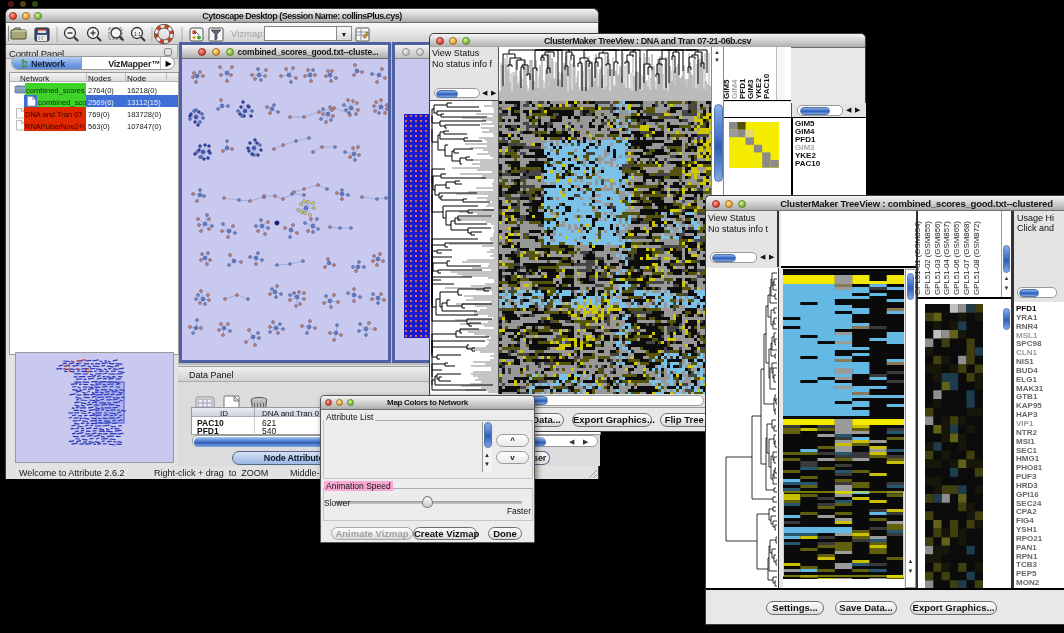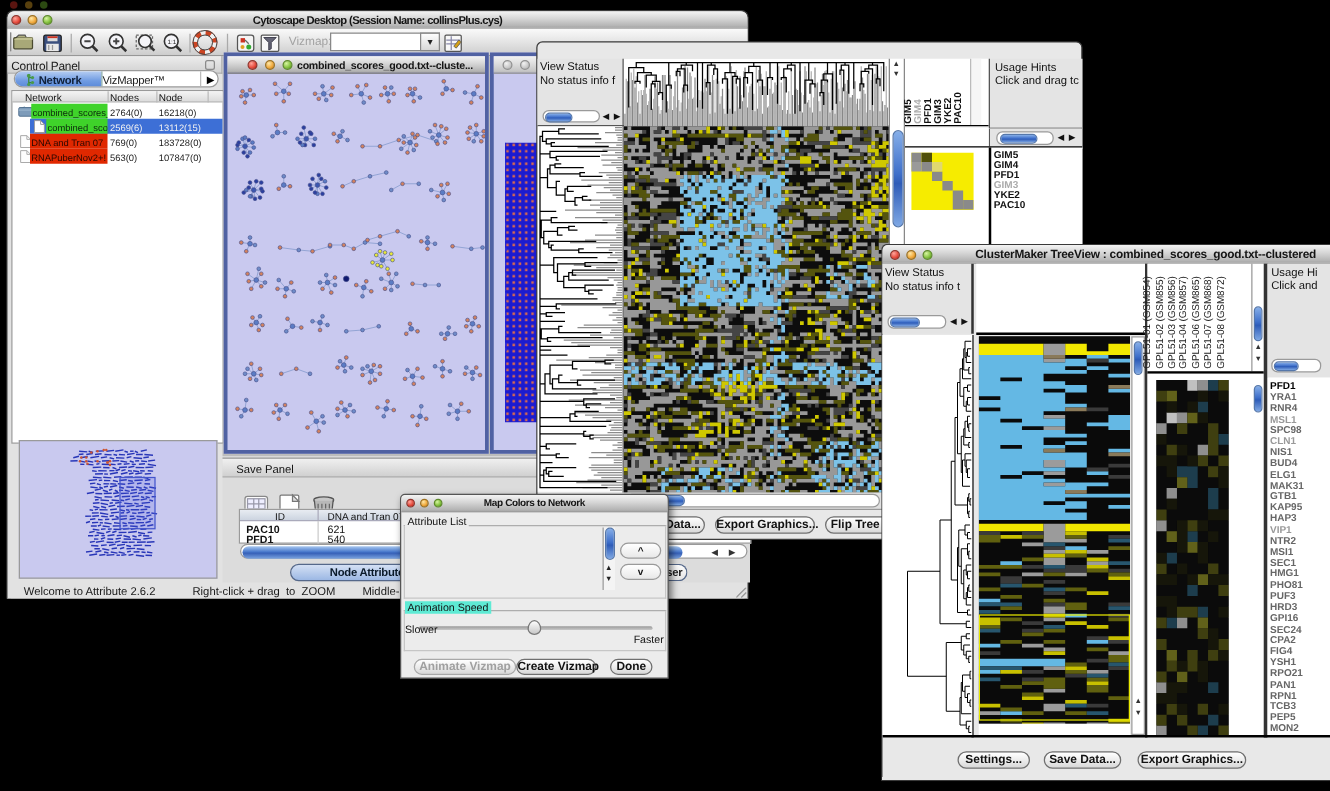--- a/index.html
+++ b/index.html
@@ -94,21 +94,21 @@
   <div class="abs" style="left:0;top:0;width:70px;height:14px;background:linear-gradient(#b5cdf2,#6f9be2 55%,#5585d6);border-right:1px solid #8aa">
    <svg class="abs" style="left:7px;top:2px" width="9" height="10">
           <path stroke="#3a8a3a" fill="none" d="M4 1v8M4 3h3M4 7h3"></path>
           <circle cx="4" cy="1.5" r="1.5" fill="#4a9a4a"></circle>
           <circle cx="7" cy="3" r="1.3" fill="#4a9a4a"></circle>
           <circle cx="7" cy="7" r="1.3" fill="#4a9a4a"></circle>
           <circle cx="4" cy="8.5" r="1.3" fill="#4a9a4a"></circle>
         </svg>
    <div class="abs" style="left:19px;top:1.5px;font-size:9px;letter-spacing:-0.2px;font-weight:bold;color:#10203a">Network</div>
   </div>
-  <div class="abs" style="left:70px;top:1.5px;width:78px;font-size:9px;letter-spacing:-0.2px;font-weight:normal;color:#222;text-align:left">VizMapper™</div>
+  <div class="abs" style="left:70px;top:1.5px;width:78px;font-size:9px;letter-spacing:-0.2px;font-weight:bold;color:#222;text-align:right">VizMapper™</div>
   <div class="abs" style="left:148px;top:0;width:16px;height:14px;border-left:1px solid #bbb;font-size:8px;text-align:center;line-height:14px">▶</div>
  </div>
 
  <div class="abs" style="left:3px;top:63px;width:170px;height:283px;background:#fff;border:1px solid #9a9a9a">
   <div class="abs" style="left:0;top:0;width:100%;height:9px;background:linear-gradient(#f4f4f4,#dcdcdc);border-bottom:1px solid #b2b2b2">
    <div class="abs" style="left:10px;top:0.5px;font-size:8px;color:#111">Network</div>
    <div class="abs" style="left:78px;top:0.5px;font-size:8px;color:#111">Nodes</div>
    <div class="abs" style="left:117px;top:0.5px;font-size:8px;color:#111">Node</div>
    <div class="abs" style="left:76px;top:0;width:1px;height:9px;background:#bbb"></div>
    <div class="abs" style="left:115px;top:0;width:1px;height:9px;background:#bbb"></div>
@@ -615,21 +615,21 @@
           <circle cx="122" cy="142" r="1.5" fill="#e8e838" stroke="#46508c" stroke-width="0.5"></circle>
           <circle cx="126" cy="143" r="1.5" fill="#e8e838" stroke="#46508c" stroke-width="0.5"></circle>
           <circle cx="131" cy="144" r="1.5" fill="#e8e838" stroke="#46508c" stroke-width="0.5"></circle>
           <circle cx="95" cy="164" r="2.3" fill="#101a70" stroke="#46508c" stroke-width="0.5"></circle>
         </svg>
       </div>
  </div>
 
  <div class="abs" style="left:172px;top:357px;width:422px;height:100px;background:#dcdcdc">
   <div class="abs" style="left:0;top:0;width:100%;height:16px;background:linear-gradient(#f0f0f0,#d0d0d0);border-top:1px solid #999;border-bottom:1px solid #aaa">
-   <div class="abs" style="left:11px;top:3px;font-size:9px;color:#111">Save Panel</div>
+   <div class="abs" style="left:11px;top:3px;font-size:9px;color:#111">Data Panel</div>
   </div>
   <svg class="abs" style="left:16px;top:28px" width="90" height="24">
 <rect x="2" y="3" width="18" height="16" rx="2" fill="#fdfdfd" stroke="#888"></rect>
         <rect x="4" y="5" width="14" height="12" fill="#eef" stroke="#99a"></rect>
         <path d="M4 9h14M4 13h14M9 5v12M13 5v12" stroke="#99a"></path>
 <rect x="30" y="2" width="15" height="18" rx="1" fill="#fff" stroke="#777"></rect>
         <path d="M40 2l5 5h-5z" fill="#ddd" stroke="#777"></path>
 <g>
           <ellipse cx="65" cy="6" rx="8" ry="2.5" fill="#c8c8c8" stroke="#555"></ellipse>
           <path d="M57.5 6.5L59 20h12l1.5-13.5" fill="#b8b8b8" stroke="#555"></path>
@@ -652,20 +652,26 @@
    <div class="abs" style="left:1px;top:0.5px;width:352px;height:10px;border-radius:5px;background:linear-gradient(#a8c8f0,#4878cc 45%,#3660b8 55%,#7ca4e0)"></div>
    <div class="abs" style="left:376px;top:2px;font-size:7px;color:#333">◀</div>
    <div class="abs" style="left:390px;top:2px;font-size:7px;color:#333">▶</div>
   </div>
   <div class="abs" style="left:54px;top:85px;width:160px;height:14px;background:linear-gradient(#d4e0f4,#9cb8e4);border:1.5px solid #55688a;border-radius:7px 0 0 7px;text-align:center;font-size:9px;letter-spacing:-0.2px;font-weight:bold;color:#0a1a2a;line-height:12px">Node Attribute Browser</div>
   <div class="abs" style="left:214px;top:85px;width:158px;height:14px;background:linear-gradient(#fdfdfd,#e4e4e4);border:1.5px solid #55688a;border-left:none;border-radius:0 7px 7px 0;text-align:right;padding-right:3px;font-size:9px;letter-spacing:-0.2px;font-weight:bold;color:#222;line-height:12px">Edge Attribute Browser</div>
  </div>
 </div>
 
 <div class="abs" style="left:429px;top:33px;width:437px;height:399px;background:#e8e8e8;border:1px solid #3a3a3a;border-radius:5px 5px 0 0">
+ <div class="tbar abs" style="left:0;top:0;width:100%;height:14px;border-radius:5px 5px 0 0">
+  <div class="lt ltr" style="left:6px"></div>
+      <div class="lt lto" style="left:19px"></div>
+      <div class="lt ltg" style="left:32px"></div>
+  <div class="ttl" style="line-height:14px">ClusterMaker TreeView : DNA and Tran 07-21-06b.csv</div>
+ </div>
 
  <div class="pane" style="left:0;top:13px;width:69px;height:54px;border-right:1px solid #555;border-bottom:1px solid #555">
   <div class="abs" style="left:2px;top:1px;font-size:9px;color:#111;line-height:10.5px;white-space:nowrap;width:66px;overflow:hidden">View Status<br>No status info f</div>
   <div class="trk" style="left:4px;top:41px;width:46px;height:10px;border-radius:5px">
         <div class="pill" style="left:1px;top:0.5px;width:22px;height:8px;border-radius:4px"></div>
       </div>
   <div class="abs" style="left:52px;top:42px;font-size:7px;color:#111">◀</div>
   <div class="abs" style="left:61px;top:42px;font-size:7px;color:#111">▶</div>
  </div>
  <div class="abs" style="left:69px;top:13px;width:212px;height:54px;border-bottom:1px solid #000">
@@ -682,23 +688,20 @@
   <div class="abs" style="left:2px;top:10px;font-size:6px;color:#333">▼</div>
  </div>
  <div class="abs" style="left:294px;top:13px;width:67px;height:54px;background:#fff;border-bottom:1px solid #000">
   <div class="vlabel" style="left:7px;bottom:1px">GIM5</div>
   <div class="vlabel" style="left:15px;bottom:1px;color:#aaa">GIM4</div>
   <div class="vlabel" style="left:23px;bottom:1px">PFD1</div>
   <div class="vlabel" style="left:31px;bottom:1px">GIM3</div>
   <div class="vlabel" style="left:39px;bottom:1px">YKE2</div>
   <div class="vlabel" style="left:47px;bottom:1px">PAC10</div>
   <div class="abs" style="left:52px;top:0;width:9px;height:53px;background:#f6f6f6;border-left:1px solid #bbb"></div>
- </div>
- <div class="pane" style="left:361px;top:13px;width:75px;height:56px;border-left:1px solid #555;border-bottom:1px solid #888">
-  <div class="abs" style="left:4px;top:2px;font-size:9px;color:#111;line-height:10px">Usage Hints<br>Click and drag tc</div>
  </div>
  <div class="abs" style="left:361px;top:69px;width:75px;height:16px;background:#e4e4e4;border-left:1px solid #555">
   <div class="trk" style="left:5px;top:2px;width:46px;height:11px;border-radius:5px">
         <div class="pill" style="left:2px;top:1px;width:30px;height:8px;border-radius:4px"></div>
       </div>
   <div class="abs" style="left:54px;top:3px;font-size:7px;color:#111">◀</div>
   <div class="abs" style="left:63px;top:3px;font-size:7px;color:#111">▶</div>
  </div>
  <div class="abs" style="left:294px;top:68px;width:67px;height:15px;background:#fff"></div>
  <div class="abs" style="left:294px;top:83px;width:142px;height:289px;background:#fff;border-top:1.5px solid #000">
@@ -854,21 +857,21 @@
  </div>
  <div class="abs" style="left:3px;top:15.5px;font-size:8.5px;color:#111;background:#ececec;padding:0 2px;z-index:2">Attribute List</div>
  <div class="abs" style="left:2px;top:24px;width:210px;height:59px;border:1px solid #c6c6c6;border-top:1px solid #adadad"></div>
  <div class="abs" style="left:161px;top:26px;width:10px;height:50px;background:#f4f4f4;border-left:1px solid #999">
   <div class="pill" style="left:0.5px;top:0px;width:8px;height:26px;border-radius:4px"></div>
   <div class="abs" style="left:1px;top:30px;font-size:6px;color:#222">▲</div>
   <div class="abs" style="left:1px;top:39px;font-size:6px;color:#222">▼</div>
  </div>
  <div class="trkf" style="left:175px;top:38px;width:33px;height:13px;border-radius:7px;font-size:8px;text-align:center;line-height:11px;color:#111;font-weight:bold">^</div>
  <div class="trkf" style="left:175px;top:55px;width:33px;height:13px;border-radius:7px;font-size:8px;text-align:center;line-height:11px;color:#111;font-weight:bold">v</div>
- <div class="abs" style="left:3px;top:85px;font-size:8.5px;color:#111;background:#5eead4;padding:0 2px;z-index:2">Animation Speed</div>
+ <div class="abs" style="left:3px;top:85px;font-size:8.5px;color:#111;background:#f9a8d4;padding:0 2px;z-index:2">Animation Speed</div>
  <div class="abs" style="left:2px;top:92px;width:210px;height:33px;border:1px solid #c6c6c6;border-top:1px solid #adadad"></div>
  <div class="abs" style="left:14px;top:105px;width:187px;height:3px;background:linear-gradient(#9a9a9a,#c8c8c8);border-radius:2px"></div>
  <div class="abs" style="left:101px;top:100px;width:11px;height:12px;background:linear-gradient(#fdfdfd,#c8c8c8);border:1px solid #777;border-radius:50% 50% 50% 50%/60% 60% 40% 40%"></div>
  <div class="abs" style="left:3px;top:102px;font-size:8.5px;color:#111">Slower</div>
  <div class="abs" style="right:3px;top:110px;font-size:8.5px;color:#111">Faster</div>
  <div class="btn" style="left:10px;top:131px;width:82px;height:13px;line-height:11px;color:#a0a0a0;border-color:#a8a8a8">Animate Vizmap</div>
  <div class="btn" style="left:92px;top:131px;width:64px;height:13px;line-height:11px">Create Vizmap</div>
  <div class="btn" style="left:167px;top:131px;width:34px;height:13px;line-height:11px">Done</div>
 </div>
 

